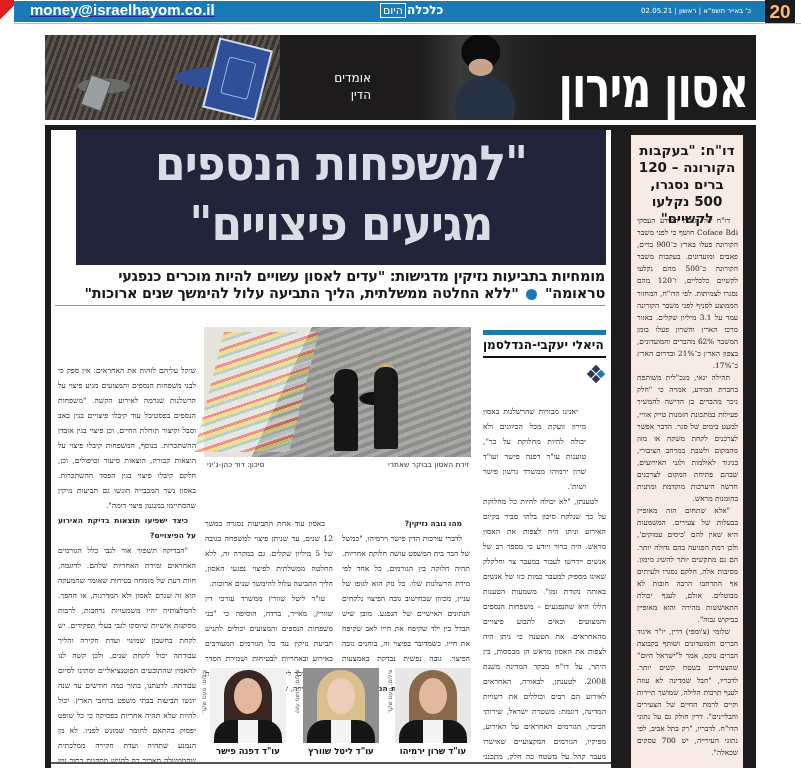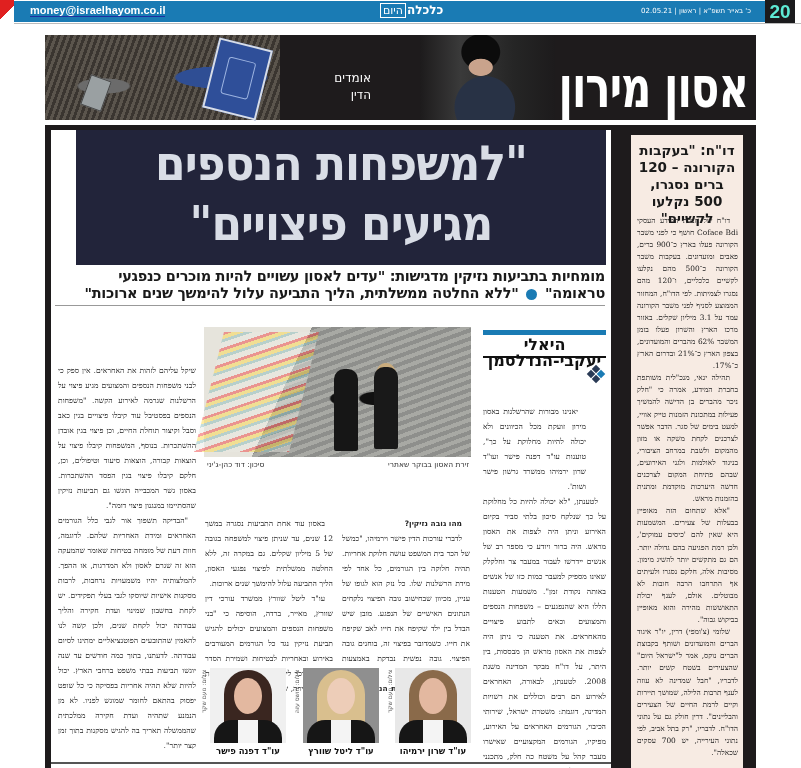--- a/index.html
+++ b/index.html
@@ -5,27 +5,27 @@
   * { box-sizing: border-box; margin: 0; padding: 0; }
   html, body { width: 801px; height: 768px; overflow: hidden; background: #fff; }
   body { font-family: "DejaVu Sans", sans-serif; position: relative; }
 
   
   .topbar { position: absolute; left: 0; top: 0; width: 801px; height: 24px; background: #fff; }
   .topbar .corner { position: absolute; left: 0; top: 0; width: 14px; height: 24px;
     background: linear-gradient(135deg, #e02020 0 50%, #fff 50% 100%); }
   .topbar .strip { position: absolute; left: 14px; top: 1px; width: 753px; height: 21px; background: #1a7bb4; }
   .topbar .email { position: absolute; left: 30px; top: 4px; font-family: "Liberation Sans", sans-serif;
-    font-size: 11px; font-weight: bold; color: #fff; border-bottom: 1px solid #1f2fa0; line-height: 12px; }
+    font-size: 15px; font-weight: bold; color: #fff; border-bottom: 1px solid #1f2fa0; line-height: 12px; }
   .topbar .brand { position: absolute; left: 380px; top: 3px; font-size: 12px; font-weight: bold; color: #fff;
     direction: rtl; font-family: "DejaVu Sans", sans-serif; }
   .topbar .brand .boxed { border: 1px solid #fff; padding: 0 2px; margin-right: 1px; font-weight: normal; font-size: 11px; }
   .topbar .date { position: absolute; right: 50px; top: 7px; font-size: 7px; color: #fff; direction: rtl;
     font-family: "DejaVu Sans", sans-serif; }
-  .topbar .pagenum { position: absolute; right: 6px; top: 0; width: 30px; height: 24px; background: #1b1b1d; color: #5eead4;
+  .topbar .pagenum { position: absolute; right: 6px; top: 0; width: 30px; height: 24px; background: #1b1b1d; color: #fdba74;
     font-family: "Liberation Sans", sans-serif; font-weight: bold; font-size: 19px; text-align: center; line-height: 24px; }
   .topbar .rule { position: absolute; left: 14px; right: 0; top: 23px; height: 1px; background: #bbb; }
 
   
   .banner { position: absolute; left: 45px; top: 35px; width: 711px; height: 85px; background: #1e1b1c; }
   .banner .photo-items { position: absolute; left: 0; top: 0; width: 235px; height: 85px;
     background:
       radial-gradient(ellipse at 75% 50%, #2f4e94 0 18%, transparent 19%),
       radial-gradient(ellipse at 25% 60%, #6b6b6b 0 10%, transparent 11%),
       repeating-linear-gradient(110deg, #3a3530 0 3px, #5b554d 3px 6px),
@@ -64,22 +64,22 @@
     vertical-align: middle; margin: 0 3px; }
   .sub-rule { position: absolute; left: 55px; top: 305px; width: 550px; height: 1px; background: #999; }
 
   
   .col { position: absolute; direction: rtl; text-align: justify; font-family: "DejaVu Serif", serif;
     font-size: 7.6px; line-height: 15px; color: #222; overflow: hidden; margin-top: 40px; }
   .col p { text-indent: 8px; }
   .col .subtitle-b { font-weight: bold; text-indent: 8px; font-family: "DejaVu Sans", sans-serif; font-size: 7.5px; }
 
   .author-bar { position: absolute; left: 483px; top: 330px; width: 123px; height: 5px; background: #1a7bb4; }
-  .author { position: absolute; left: 483px; top: 337px; width: 123px; direction: rtl; text-align: center;
-    font-family: "DejaVu Sans", sans-serif; font-weight: bold; font-size: 16px; line-height: 16px; color: #111; }
+  .author { position: absolute; left: 483px; top: 337px; width: 123px; direction: rtl; text-align: left;
+    font-family: "DejaVu Sans", sans-serif; font-weight: bold; font-size: 12px; line-height: 16px; color: #111; }
   .author-rule { position: absolute; left: 483px; top: 356px; width: 123px; height: 2px; background: #111; }
   .diamond-icon { position: absolute; left: 588px; top: 366px; width: 16px; height: 16px; }
   .diamond-icon span { position: absolute; width: 6px; height: 6px; background: #2a3a55; transform: rotate(45deg); }
 
   .photo-main { position: absolute; left: 204px; top: 327px; width: 267px; height: 130px;
     background:
       radial-gradient(ellipse at 52% 55%, #111 0 6%, transparent 7%),
       radial-gradient(ellipse at 64% 55%, #111 0 6%, transparent 7%),
       linear-gradient(115deg, #e6e4dc 0 33%, transparent 33%),
       repeating-linear-gradient(160deg, #a8a9a4 0 4px, #8e8f8c 4px 8px),
@@ -186,20 +186,21 @@
   <p class="subtitle-b">מיצוי פיצוי משפחות הנספים והוא עיר ובאסון המכבייה?</p>
 </div>
 
 <div class="col" style="left:205px; top:476px; width:128px; height:180px;">
   <p>באסון עוד אחת התביעות נסגרה במשך 12 שנים, עד שניתן פיצוי למשפחה בגובה של 5 מיליון שקלים. גם במקרה זה, ללא החלטה ממשלתית לפיצוי נפגעי האסון, הליך התביעה עלול להימשך שנים ארוכות.</p>
   <p>עו"ד ליטל שוורץ ממשרד עורכי דין שוורץ, מאייר, ברדה, הוסיפה כי "בני משפחות הנספים והמצועים יכולים להגיש תביעת נזיקין נגד כל הגורמים המעורבים באירוע ובאחריות לבטיחות ושמירת הסדר במקום. מוכר לי לתובעים להמתין למסקנות ועדת החקירה, שככל הנראה תקום – מה</p>
 </div>
 
 <div class="col" style="left:58px; top:323px; width:138px; height:432px;">
   <p style="text-indent:0">שיקל עליהם לזהות את האחראים. אין ספק כי לבני משפחות הנספים והמצועים מגיע פיצוי על הרשלנות שגרמה לאירוע הקשה. "משפחות הנספים בפסטיבל עוד קיבלו פיצויים בגין כאב וסבל וקיצור תוחלת החיים, וכן פיצוי בגין אובדן ההשתכרות. בנוסף, המשפחות קיבלו פיצוי על הוצאות קבורה, הוצאות סיעוד וטיפולים, וכן, חלקם קיבלו פיצוי בגין הפסד ההשתכרות. באסון גשר המכבייה הוגשו גם תביעות נזיקין שהסתיימו במנגנון פיצוי דומה".</p>
+  <p class="subtitle-b">כיצד ישפיעו תוצאות בדיקת האירוע על הפיצויים?</p>
   <p>"הבדיקה תשפוך אור לגבי כלל הגורמים האחראים ומידת האחריות שלהם. לדוגמה, חוות דעת של מומחה בטיחות שאומר שהמעקה הוא זה שגרם לאסון ולא המדרגות, או ההפך. להמלצותיה יהיו משמעויות נרחבות, לרבות מסקנות אישיות שיוסקו לגבי בעלי תפקידים. יש לקחת בחשבון שמינוי ועדת חקירה והליך עבודתה יכול לקחת שנים, ולכן קשה לנו להאמין שהתובעים הפוטנציאליים ימתינו לסיום עבודתה. לדעתנו, בתוך כמה חודשים עד שנה יוגשו תביעות בבתי משפט ברחבי הארץ. יכול להיות שלא תהיה אחריות בפסיקה כי כל שופט יפסוק בהתאם לחומר שמוגש לפניו. לא מן הנמנע שתהיה ועדת חקירה ממלכתית שהממשלה תאריך בה להגיש מסקנות בתוך זמן קצר יותר".</p>
 </div>
 
 <div class="portrait" style="left:395px; background:#e8e8e8;">
   <div class="hairp" style="background:#8a6a4a;"></div>
     <div class="face"></div>
     <div class="suit"></div>
     <div class="shirt"></div>
 </div>
 <div class="credit-v" style="left:386px;">צילום: נועם שקד</div>

